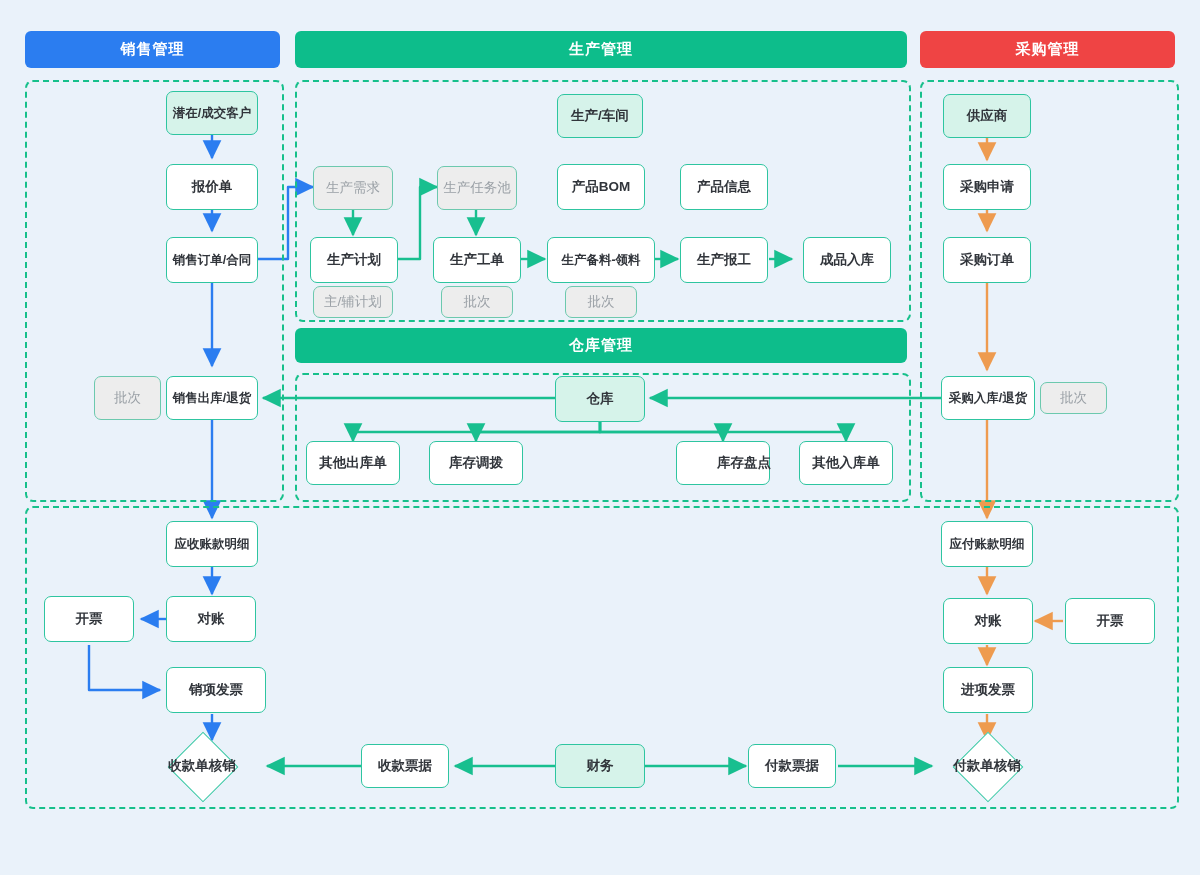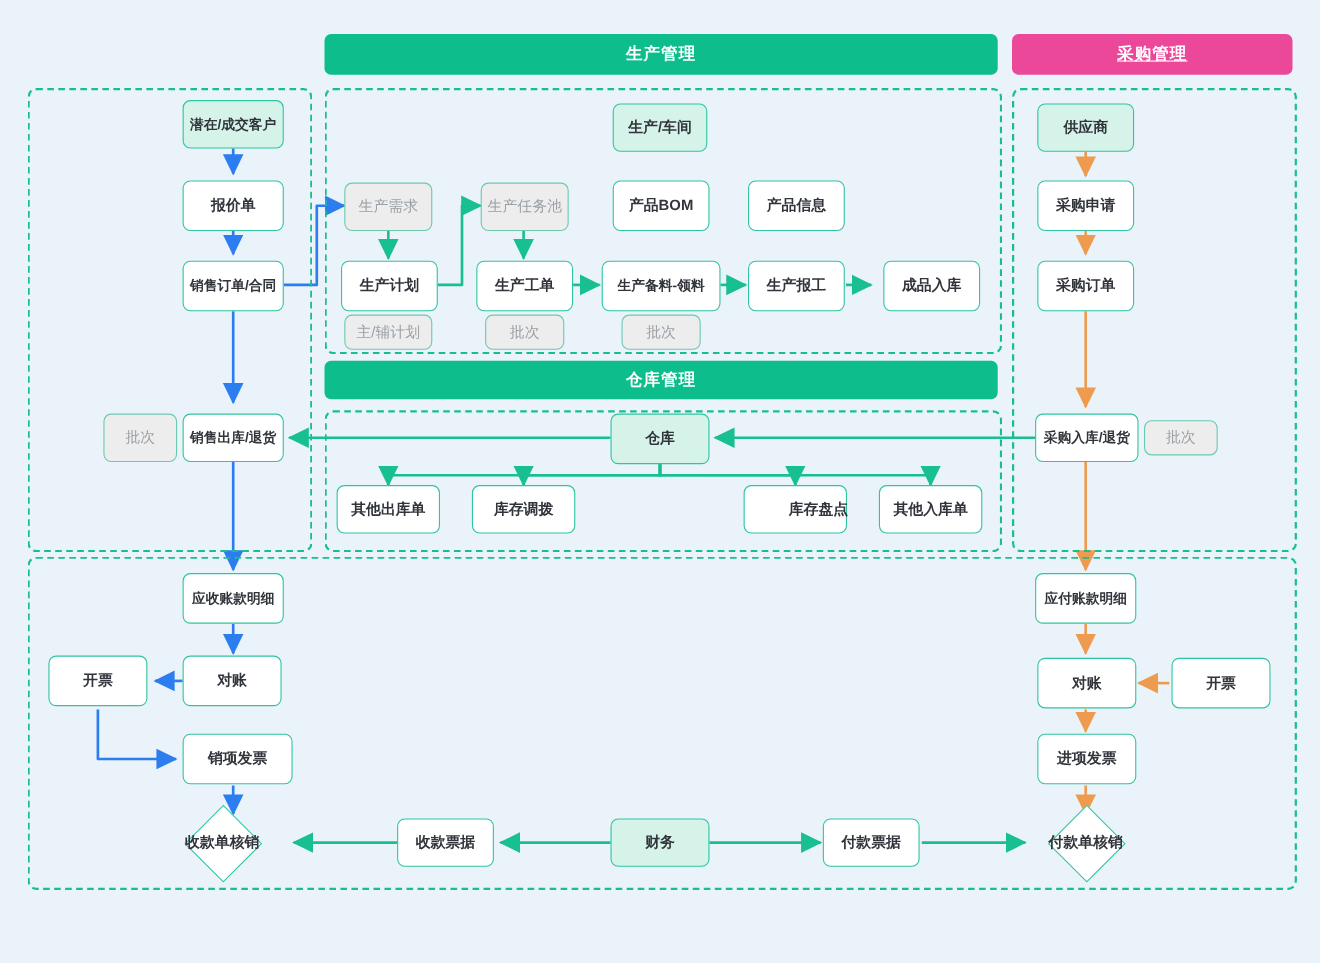--- a/index.html
+++ b/index.html
@@ -16,21 +16,21 @@
     position:absolute;
     border-radius:6px;
     color:#ffffff;
     font-size:15px;
     font-weight:700;
     letter-spacing:1px;
     display:flex;align-items:center;justify-content:center;
   }
   .hdr-blue{background:#2b7df0;}
   .hdr-green{background:#0dbd8b;}
-  .hdr-orange{background:#ec4899;text-decoration:underline;}
+  .hdr-orange{background:#ef4444;}
 
   
   .grp{
     position:absolute;
     border:2px dashed #17c08b;
     border-radius:8px;
     background:transparent;
   }
 
   
@@ -128,20 +128,21 @@
       <path d="M645,766 L746,766" stroke="#18bf8f" marker-end="url(#ag)"></path>
       <path d="M838,766 L932,766" stroke="#18bf8f" marker-end="url(#ag)"></path>
 
       <path d="M987,567 L987,594" stroke="#ee9b4f" marker-end="url(#ao)"></path>
       <path d="M1063,621 L1035,621" stroke="#ee9b4f" marker-end="url(#ao)"></path>
       <path d="M987,645 L987,665" stroke="#ee9b4f" marker-end="url(#ao)"></path>
       <path d="M987,714 L987,740" stroke="#ee9b4f" marker-end="url(#ao)"></path>
     </g>
   </svg>
 
+  <div class="hdr hdr-blue" style="left:25px;top:31px;width:255px;height:37px;">销售管理</div>
   <div class="hdr hdr-green" style="left:295px;top:31px;width:612px;height:37px;">生产管理</div>
   <div class="hdr hdr-orange" style="left:920px;top:31px;width:255px;height:37px;">采购管理</div>
   <div class="hdr hdr-green" style="left:295px;top:328px;width:612px;height:35px;">仓库管理</div>
 
   <div class="grp" style="left:25px;top:80px;width:255px;height:418px;"></div>
   <div class="grp" style="left:295px;top:80px;width:612px;height:238px;"></div>
   <div class="grp" style="left:295px;top:373px;width:612px;height:125px;"></div>
   <div class="grp" style="left:920px;top:80px;width:255px;height:418px;"></div>
   <div class="grp" style="left:25px;top:506px;width:1150px;height:299px;"></div>
 

